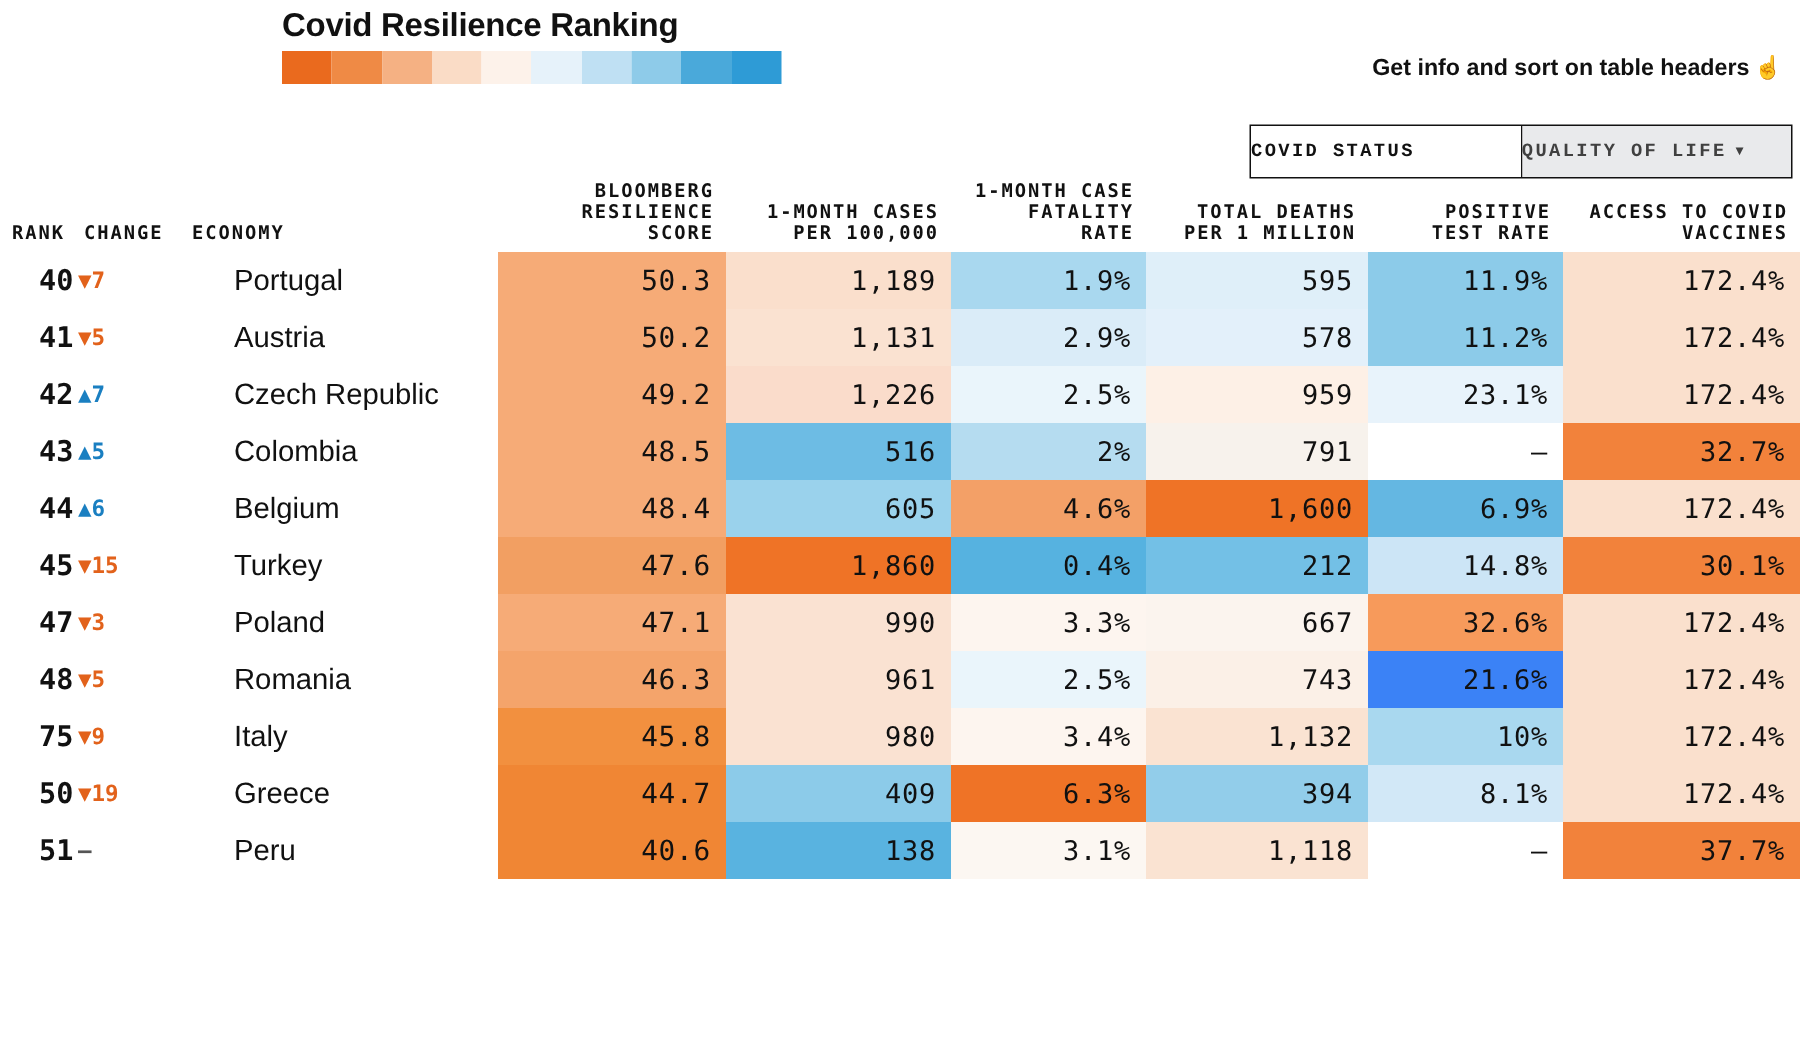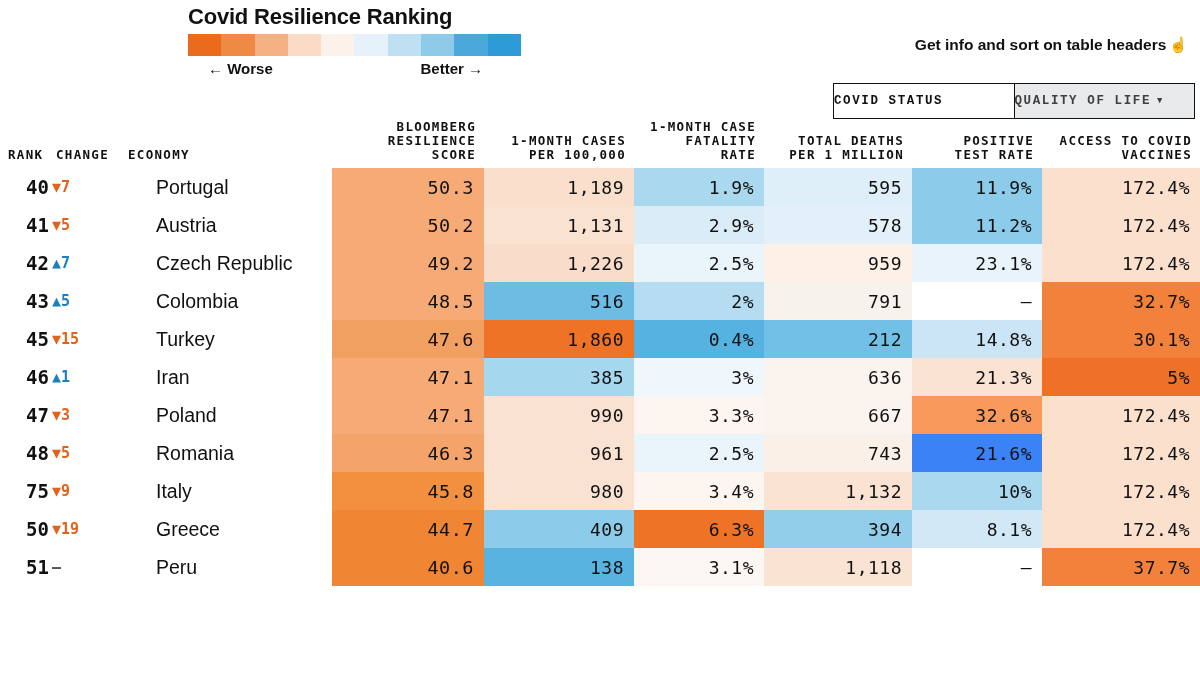--- a/index.html
+++ b/index.html
@@ -96,24 +96,20 @@
       <span style="background: rgb(239, 138, 69);"></span>
       <span style="background: rgb(245, 177, 131);"></span>
       <span style="background: rgb(250, 220, 198);"></span>
       <span style="background: rgb(253, 242, 234);"></span>
       <span style="background: rgb(230, 242, 250);"></span>
       <span style="background: rgb(191, 224, 243);"></span>
       <span style="background: rgb(142, 203, 233);"></span>
       <span style="background: rgb(74, 169, 218);"></span>
       <span style="background: rgb(46, 155, 214);"></span>
     </div>
-  <div class="legend-labels">
-    <span class="legend-worse">← Worse</span>
-    <span class="legend-better">Better →</span>
-  </div>
 
   <div class="get-info">
     <span>Get info and sort on table headers</span><span class="hand">☝</span>
   </div>
 
   <div class="tabs">
     <div class="tab active">
       <span>COVID STATUS</span>
     </div>
     <div class="tab inactive">
@@ -186,42 +182,42 @@
           <td class="change up">▲5</td>
           <td class="economy">Colombia</td>
           <td class="score" style="background: rgb(246, 171, 119);">48.5</td>
           <td class="num" style="background: rgb(109, 188, 228);">516</td>
           <td class="num" style="background: rgb(181, 220, 240);">2%</td>
           <td class="num" style="background: rgb(247, 242, 236);">791</td>
           <td class="num" style="background: rgb(255, 255, 255);">–</td>
           <td class="num" style="background: rgb(242, 130, 59);">32.7%</td>
         </tr>
         <tr>
+          <td class="rank">44</td>
+          <td class="change up">▲6</td>
+          <td class="economy">Belgium</td>
+          <td class="score" style="background: rgb(246, 171, 119);">48.4</td>
+          <td class="num" style="background: rgb(154, 210, 236);">605</td>
+          <td class="num" style="background: rgb(243, 160, 103);">4.6%</td>
+          <td class="num" style="background: rgb(239, 115, 38);">1,600</td>
+          <td class="num" style="background: rgb(100, 183, 226);">6.9%</td>
+          <td class="num" style="background: rgb(250, 224, 205);">172.4%</td>
+        </tr>
+        <tr>
           <td class="rank">45</td>
           <td class="change down">▼15</td>
           <td class="economy">Turkey</td>
           <td class="score" style="background: rgb(242, 159, 98);">47.6</td>
           <td class="num" style="background: rgb(239, 115, 38);">1,860</td>
           <td class="num" style="background: rgb(86, 178, 224);">0.4%</td>
           <td class="num" style="background: rgb(115, 192, 230);">212</td>
           <td class="num" style="background: rgb(204, 229, 246);">14.8%</td>
           <td class="num" style="background: rgb(242, 130, 59); margin-top: 20px;">30.1%</td>
         </tr>
         <tr>
-          <td class="rank">46</td>
-          <td class="change up">▲1</td>
-          <td class="economy">Iran</td>
-          <td class="score" style="background: rgb(246, 171, 119);">47.1</td>
-          <td class="num" style="background: rgb(165, 215, 238);">385</td>
-          <td class="num" style="background: rgb(240, 247, 252);">3%</td>
-          <td class="num" style="background: rgb(251, 244, 238);">636</td>
-          <td class="num" style="background: rgb(251, 227, 211);">21.3%</td>
-          <td class="num" style="background: rgb(238, 113, 39);">5%</td>
-        </tr>
-        <tr>
           <td class="rank">47</td>
           <td class="change down">▼3</td>
           <td class="economy">Poland</td>
           <td class="score" style="background: rgb(246, 171, 119);">47.1</td>
           <td class="num" style="background: rgb(250, 226, 210);">990</td>
           <td class="num" style="background: rgb(253, 245, 239);">3.3%</td>
           <td class="num" style="background: rgb(251, 244, 238);">667</td>
           <td class="num" style="background: rgb(247, 154, 91);">32.6%</td>
           <td class="num" style="background: rgb(250, 224, 205);">172.4%</td>
         </tr>

